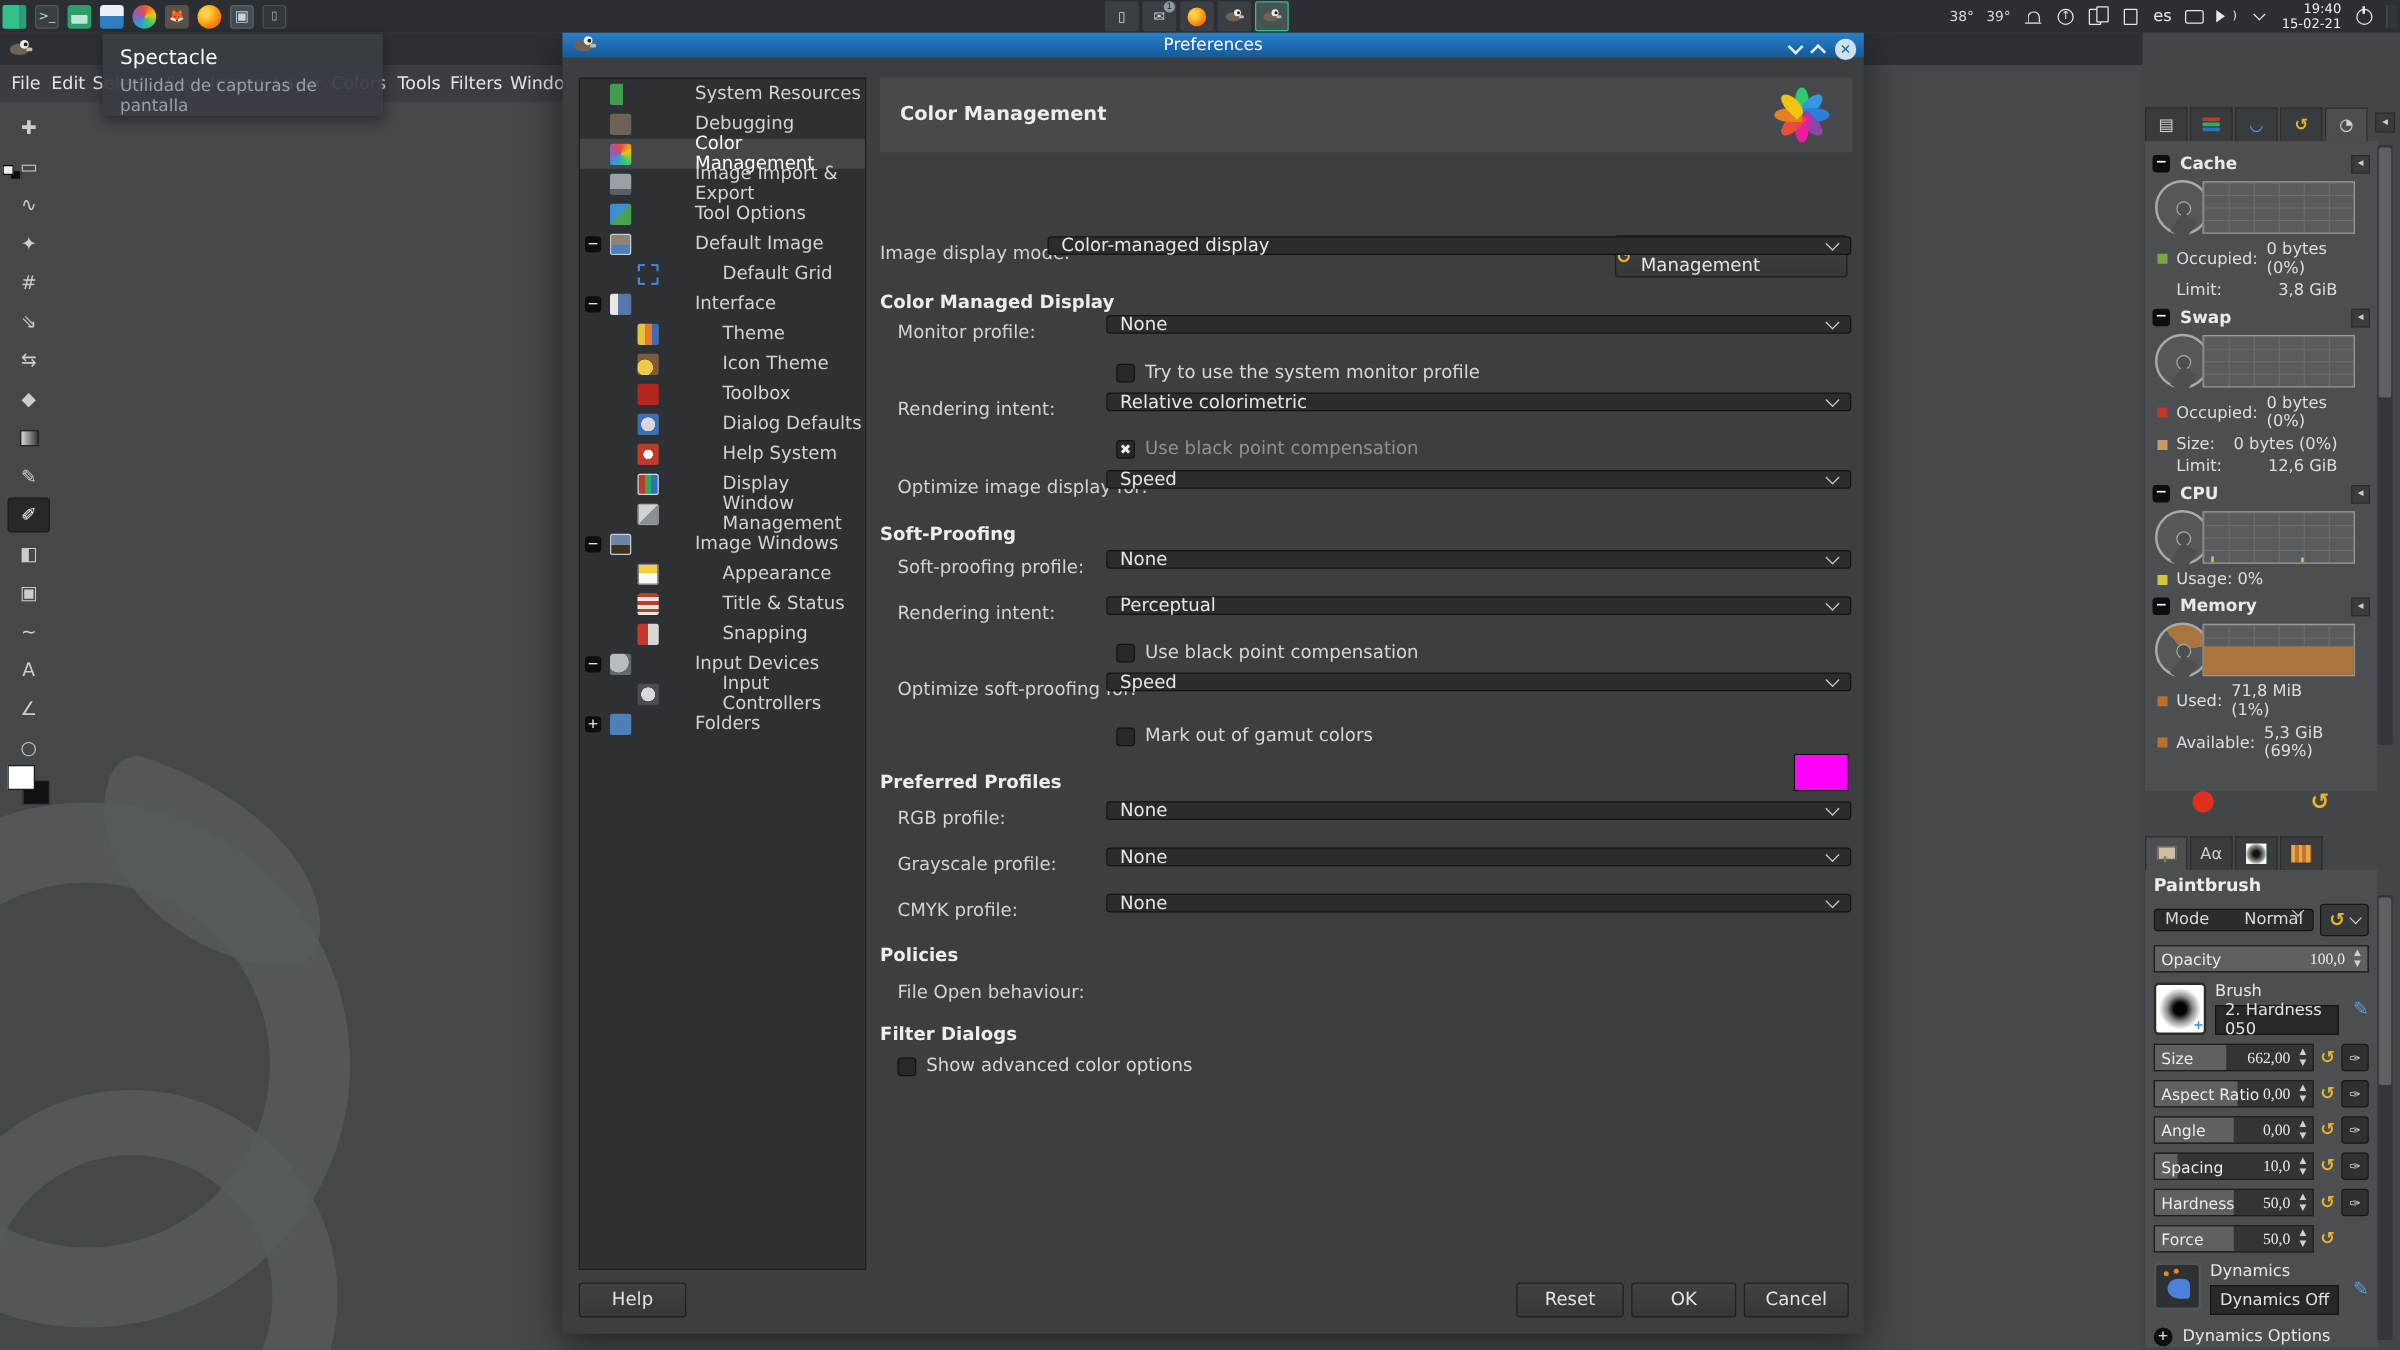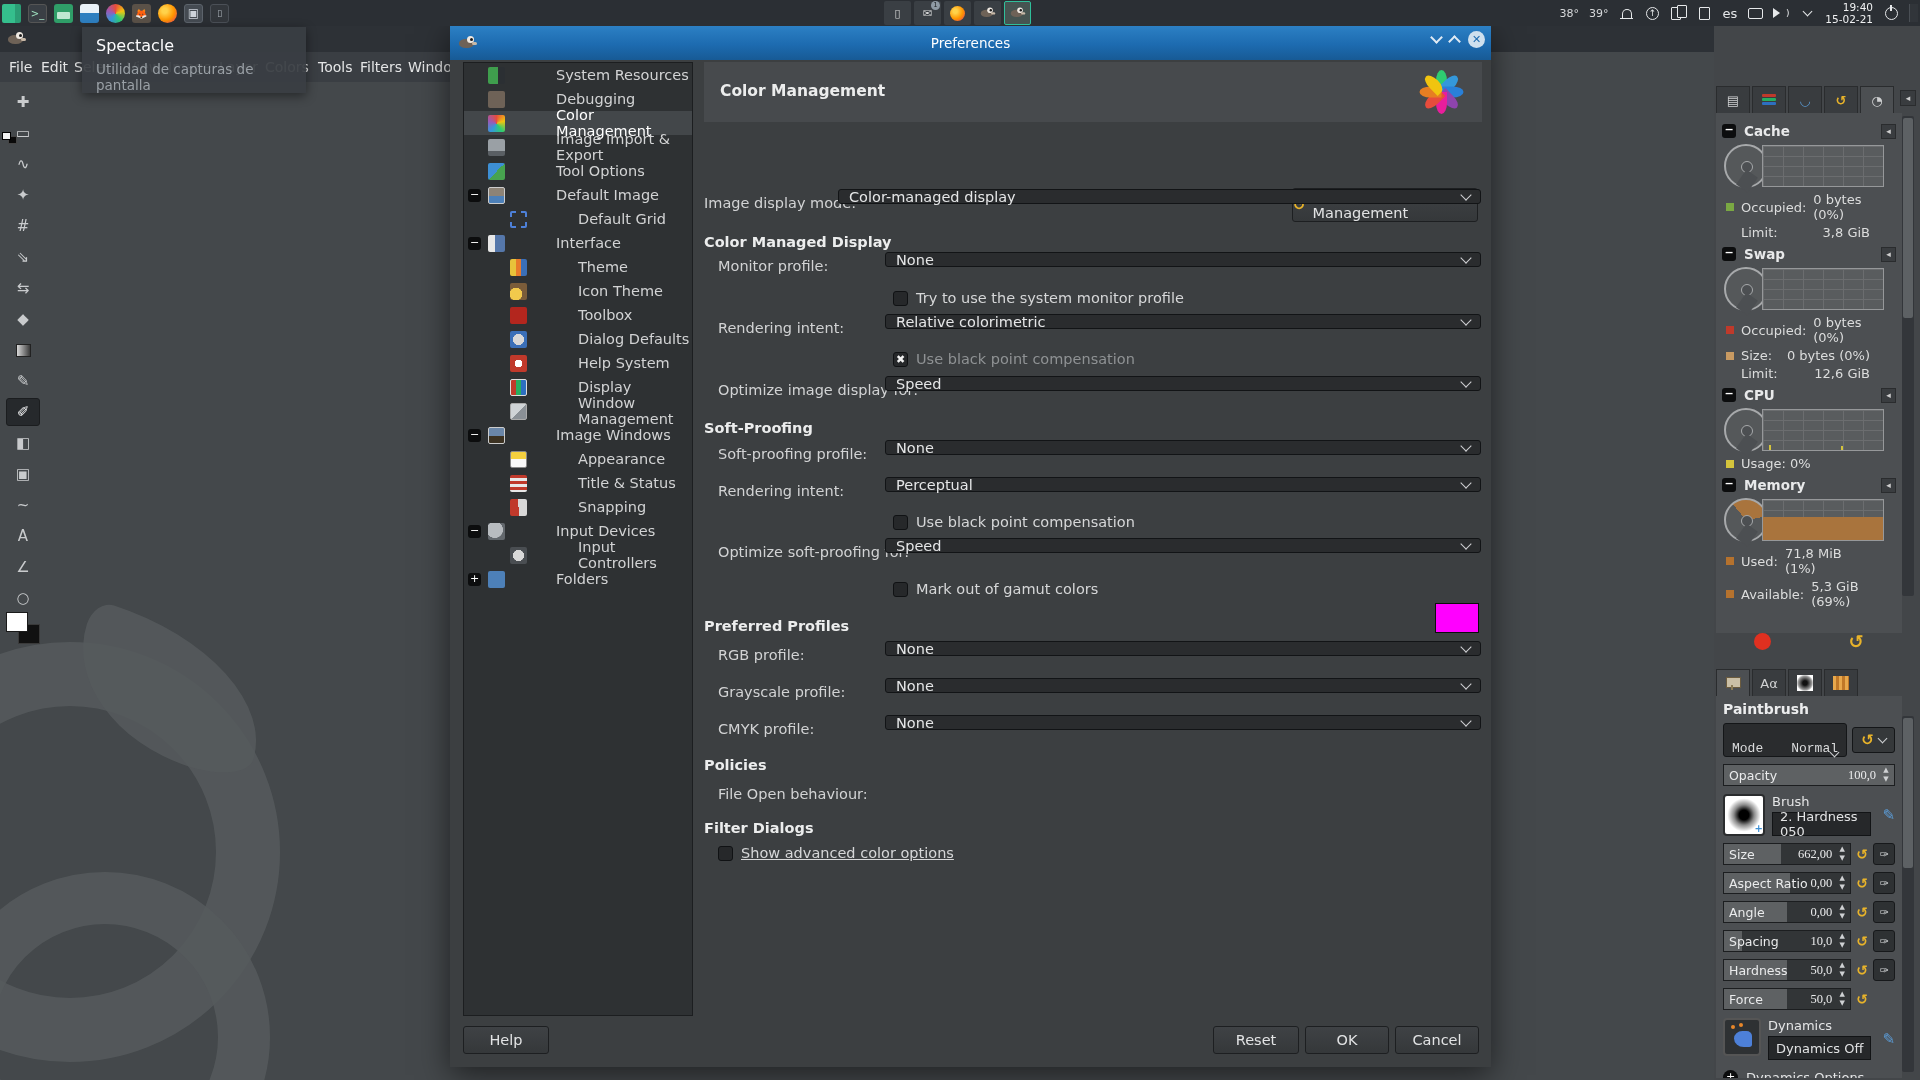--- a/index.html
+++ b/index.html
@@ -83,21 +83,21 @@
 
   
   .tooltip { position:absolute; left:82px; top:27px; width:224px; height:66px;
              background:rgba(57,62,67,0.94); box-shadow:0 3px 10px rgba(0,0,0,.45); z-index:60; padding:9px 14px; }
   .tt-title { font-size:16px; color:#fbfbfc; }
   .tt-sub { font-size:13.5px; color:#9aa0a6; margin-top:6px; }
 
   
   .dialog { position:absolute; left:450px; top:26px; width:1041px; height:1041px; background:#3c3f41;
             box-shadow:0 8px 30px rgba(0,0,0,.55); z-index:40; }
-  .dlg-titlebar { position:absolute; left:0; top:0; width:100%; height:34px;
+  .dlg-titlebar { position:absolute; left:0; top:0; width:100%; height:20px;
                   background:linear-gradient(180deg,#2c80c4 0%,#1d6bb0 55%,#175a95 100%);
                   display:flex; align-items:center; }
   .dlg-title { position:absolute; left:0; right:0; text-align:center; color:#fdfdfe; font-size:13.5px; }
   .dlg-btns { position:absolute; right:6px; top:0; height:26px; display:flex; align-items:center; gap:9px; z-index:2;}
   .dlg-chev { width:9px; height:9px; border-right:2px solid #dfeaf4; border-bottom:2px solid #dfeaf4; }
   .dlg-chev.down { transform:rotate(45deg); margin-top:-4px; }
   .dlg-chev.up { transform:rotate(-135deg); margin-top:4px; }
   .dlg-close { width:17px; height:17px; border-radius:50%; background:#cfe0ee; color:#1d6bb0;
                font-size:11px; display:flex; align-items:center; justify-content:center; font-weight:bold;}
 
@@ -196,22 +196,22 @@
   .brushdot { width:16px; height:16px; background:radial-gradient(circle,#111 20%,#999 60%,#fff 75%); background-color:#fff; }
   .patt { width:16px; height:14px; background:repeating-linear-gradient(90deg,#e8a84c 0 3px,#c07828 3px 6px); }
   .easel { width:16px; height:14px; position:relative; }
   .easel:before { content:""; position:absolute; left:1px; top:1px; width:13px; height:9px; background:#cabfa6; border:1px solid #6b5b3e; }
   .easel:after { content:""; position:absolute; left:6px; top:9px; width:2px; height:5px; background:#8a7a55; }
 
   .toolopts { position:absolute; left:2px; top:670px; width:186px; height:382px; background:#4c4f52;
               padding:3px 7px; font-size:13px; overflow:hidden; }
   .to-title { font-weight:bold; font-size:14px; color:#ecedee; margin:2px 0 6px; }
   .mode-row { display:flex; gap:5px; align-items:center; }
-  .mode-box { flex:1; height:34px; background:#2a2c2e; border:1px solid #141618; border-radius:3px;
-              display:flex; align-items:flex-end; padding:0 8px; position:relative;font-family:Liberation Mono, monospace;}
+  .mode-box { flex:1; height:18px; background:#2a2c2e; border:1px solid #141618; border-radius:3px;
+              display:flex; align-items:flex-start; padding:0 8px; position:relative;}
   .mode-box .chev, .mini-undo .chev { width:7px; height:7px; border-right:1.7px solid #cfd1d3; border-bottom:1.7px solid #cfd1d3;
               transform:rotate(45deg); margin-top:-3px;}
   .mode-box .chev{ position:absolute; right:8px; }
   .mini-undo { width:44px; height:26px; background:#35383a; border:1px solid #141618; border-radius:3px;
                display:flex; align-items:center; justify-content:center; gap:5px;}
   .srow-wrap { display:flex; align-items:center; gap:5px; margin-top:7px; }
   .srow { position:relative; flex:1; height:22px; border:1px solid #1c1e20; background:#323537; overflow:hidden; }
   .sfill { position:absolute; left:0; top:0; bottom:0; background:#5e6163; }
   .srow .nm { position:absolute; left:5px; top:3px; color:#eaebec; font-size:12.5px; }
   .srow .val { position:absolute; right:18px; top:3px; color:#eaebec; font-size:12.5px;font-family:Liberation Serif, serif; }
@@ -630,21 +630,21 @@
       <div class="dd" style="left:181px; top:653px; width:596px;">
         <span>None</span>
           <span class="chev"></span>
       </div>
 
       <span class="sect" style="left:0; top:695px;">Policies</span>
 
       <span class="lbl" style="left:14px; top:724px;">File Open behaviour:</span>
 
       <span class="sect" style="left:0; top:758px;">Filter Dialogs</span>
-      <div class="cbrow" style="left:14px; top:783px;text-decoration:underline;">
+      <div class="cbrow" style="left:14px; top:783px;">
         <span class="cb"></span>
         <span>Show advanced color options</span>
       </div>
     </div>
 
     <div class="btn dlg-footbtn" style="left:13px; top:1000px; width:86px;">
         <span>Help</span>
       </div>
     <div class="btn dlg-footbtn" style="left:763px; top:1000px; width:86px;">
         <span>Reset</span>

